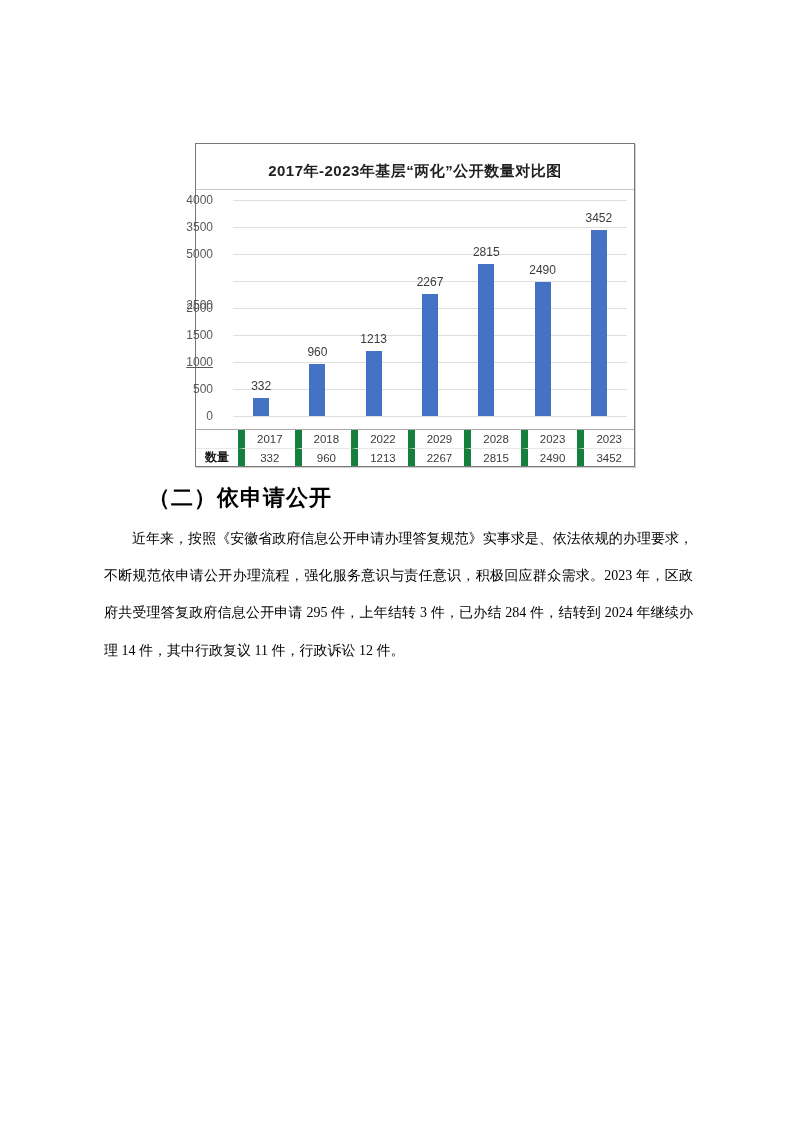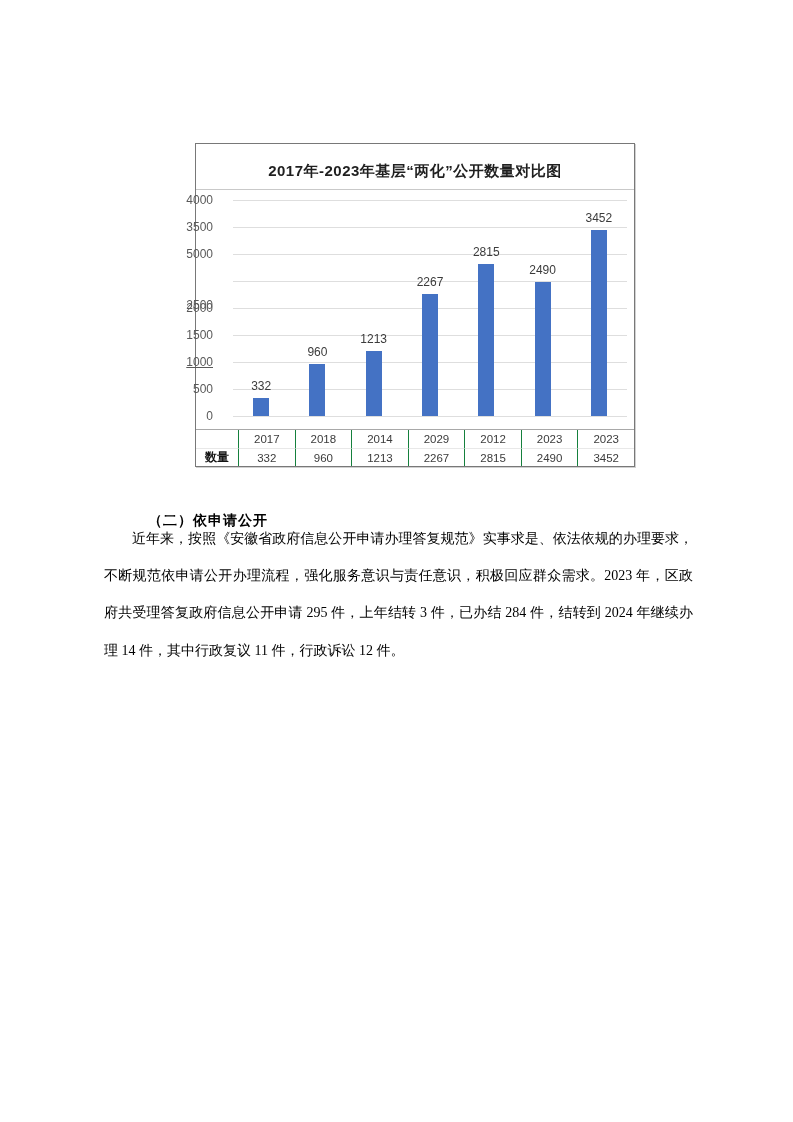--- a/index.html
+++ b/index.html
@@ -79,33 +79,33 @@
     border-top: 1px solid #a8a8a8;
     font-size: 11.5px;
     color: #3b3b3b;
   }
   .chart-table .cell {
     display: flex;
     align-items: center;
     justify-content: center;
     overflow: hidden;
   }
-  .chart-table .cell.v-div { border-left: 1px solid #15803d; }
+  .chart-table .cell.v-div { border-left: 7px solid #15803d; }
   .chart-table .cell.row2 { border-top: 1px solid #e8e8e8; }
   .chart-table .cell.row-label {
     font-weight: bold;
     color: #141414;
     font-size: 12px;
   }
 
   
   .section-heading {
     position: absolute;
-    left: 148px; top: 507px;
-    font-size: 14px;
+    left: 148px; top: 484px;
+    font-size: 22px;
     line-height: 28px;
     font-weight: bold;
     color: #000000;
     letter-spacing: 1px;
   }
   .body-paragraph {
     position: absolute;
     left: 104px; top: 520px;
     width: 589px;
     font-size: 14px;
@@ -157,23 +157,23 @@
           <div class="bar" style="left: calc(78.5714% - 8px); height: 62.25%; background: rgb(68, 114, 196);"></div>
           <div class="bar-label" style="left: 78.5714%; bottom: calc(62.25% + 5px);">2490</div>
           <div class="bar" style="left: calc(92.8571% - 8px); height: 86.3%; background: rgb(68, 114, 196);"></div>
           <div class="bar-label" style="left: 92.8571%; bottom: calc(86.3% + 5px);">3452</div>
         </div>
     </div>
     <div class="chart-table" id="chart-table" style="grid-template-columns: 42px repeat(7, 1fr);">
         <div class="cell"></div>
         <div class="cell v-div">2017</div>
         <div class="cell v-div">2018</div>
-        <div class="cell v-div">2014</div>
+        <div class="cell v-div">2022</div>
         <div class="cell v-div">2029</div>
-        <div class="cell v-div">2012</div>
+        <div class="cell v-div">2028</div>
         <div class="cell v-div">2023</div>
         <div class="cell v-div">2023</div>
         <div class="cell row2 row-label">数量</div>
         <div class="cell v-div row2">332</div>
         <div class="cell v-div row2">960</div>
         <div class="cell v-div row2">1213</div>
         <div class="cell v-div row2">2267</div>
         <div class="cell v-div row2">2815</div>
         <div class="cell v-div row2">2490</div>
         <div class="cell v-div row2">3452</div>

